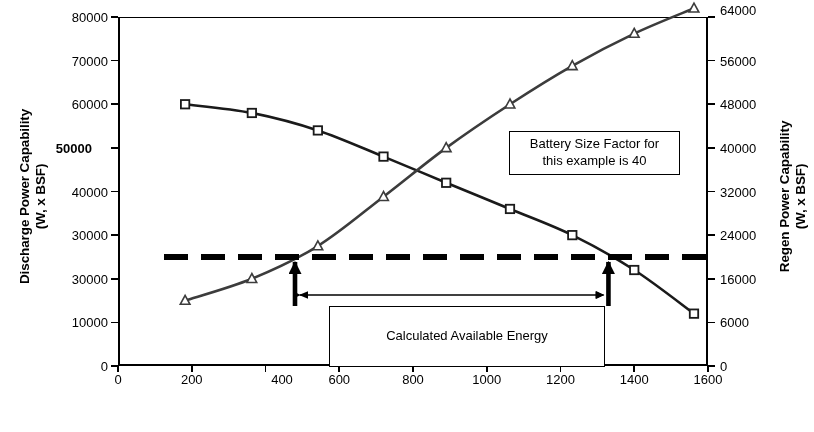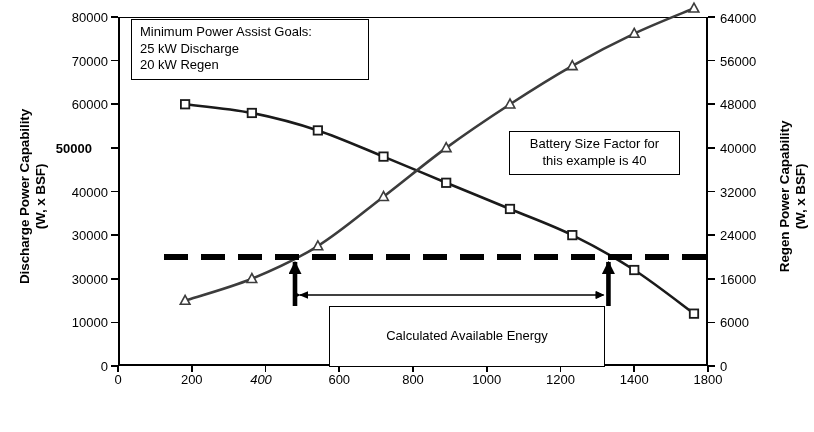--- a/index.html
+++ b/index.html
@@ -189,39 +189,39 @@
       <div class="tick-label ytick-right" style="left: 720px; top: 235.125px;">24000</div>
       <div class="tick-mark tick-right" style="top: 234.325px;"></div>
       <div class="tick-label ytick-right" style="left: 720px; top: 191.5px;">32000</div>
       <div class="tick-mark tick-right" style="top: 190.7px;"></div>
       <div class="tick-label ytick-right" style="left: 720px; top: 147.875px;">40000</div>
       <div class="tick-mark tick-right" style="top: 147.075px;"></div>
       <div class="tick-label ytick-right" style="left: 720px; top: 104.25px;">48000</div>
       <div class="tick-mark tick-right" style="top: 103.45px;"></div>
       <div class="tick-label ytick-right" style="left: 720px; top: 60.625px;">56000</div>
       <div class="tick-mark tick-right" style="top: 59.825px;"></div>
-      <div class="tick-label ytick-right" style="left: 720px; top: 18px;">64000</div>
+      <div class="tick-label ytick-right" style="left: 720px; top: 10px;">64000</div>
       <div class="tick-mark tick-right" style="top: 16.2px;"></div>
       <div class="tick-label xtick" style="left: 118px;">0</div>
       <div class="tick-mark tick-bottom" style="left: 117.2px;"></div>
       <div class="tick-label xtick" style="left: 191.75px;">200</div>
       <div class="tick-mark tick-bottom" style="left: 190.95px;"></div>
-      <div class="tick-label xtick" style="left: 261px; font-style: italic;">400</div>
+      <div class="tick-label xtick" style="left: 282px;">400</div>
       <div class="tick-mark tick-bottom" style="left: 264.7px;"></div>
       <div class="tick-label xtick" style="left: 339.25px;">600</div>
       <div class="tick-mark tick-bottom" style="left: 338.45px;"></div>
       <div class="tick-label xtick" style="left: 413px;">800</div>
       <div class="tick-mark tick-bottom" style="left: 412.2px;"></div>
       <div class="tick-label xtick" style="left: 486.75px;">1000</div>
       <div class="tick-mark tick-bottom" style="left: 485.95px;"></div>
       <div class="tick-label xtick" style="left: 560.5px;">1200</div>
       <div class="tick-mark tick-bottom" style="left: 559.7px;"></div>
       <div class="tick-label xtick" style="left: 634.25px;">1400</div>
       <div class="tick-mark tick-bottom" style="left: 633.45px;"></div>
-      <div class="tick-label xtick" style="left: 708px;">1800</div>
+      <div class="tick-label xtick" style="left: 708px;">1600</div>
       <div class="tick-mark tick-bottom" style="left: 707.2px;"></div>
     </div>
 
   <svg id="chart-svg" viewBox="0 0 814 432" preserveAspectRatio="none">
     <g id="svg-content">
         <path d="M 185.11 104.25 C 196.24 105.70, 229.73 108.61, 251.86 112.97 C 273.98 117.34, 295.92 123.15, 317.86 130.42 C 339.80 137.70, 362.11 147.88, 383.50 156.60 C 404.89 165.32, 425.11 174.05, 446.19 182.78 C 467.27 191.50, 488.96 200.22, 509.98 208.95 C 531.00 217.67, 551.59 224.95, 572.30 235.13 C 593.01 245.30, 613.97 256.94, 634.25 270.02 C 654.53 283.11, 684.03 306.38, 693.99 313.65" fill="none" stroke="#1a1a1a" stroke-width="2.6" stroke-linecap="round" stroke-linejoin="round"></path>
         <rect x="180.91" y="100.05" width="8.4" height="8.4" fill="#ffffff" stroke="#1a1a1a" stroke-width="1.8"></rect>
         <rect x="247.66" y="108.77" width="8.4" height="8.4" fill="#ffffff" stroke="#1a1a1a" stroke-width="1.8"></rect>
         <rect x="313.66" y="126.22" width="8.4" height="8.4" fill="#ffffff" stroke="#1a1a1a" stroke-width="1.8"></rect>
         <rect x="379.30" y="152.40" width="8.4" height="8.4" fill="#ffffff" stroke="#1a1a1a" stroke-width="1.8"></rect>
@@ -250,23 +250,20 @@
           </marker>
         </defs>
         <line x1="295" y1="306" x2="295" y2="261.9375" stroke="#000" stroke-width="4.6" marker-end="url(#ah-thick)"></line>
         <line x1="608.4375" y1="306" x2="608.4375" y2="261.9375" stroke="#000" stroke-width="4.6" marker-end="url(#ah-thick)"></line>
         <line x1="300" y1="295" x2="603.4375" y2="295" stroke="#000" stroke-width="1.4" marker-start="url(#ah-thin)" marker-end="url(#ah-thin)"></line>
         <polygon points="299,295 308,291.2 308,298.8" fill="#000"></polygon>
         <polygon points="604.4375,295 595.4375,291.2 595.4375,298.8" fill="#000"></polygon>
       </g>
   </svg>
 
-  <div class="callout" id="callout-goals">Minimum Power Assist Goals:
-25 kW Discharge
-20 kW Regen</div>
 
   <div class="callout" id="callout-bsf">Battery Size Factor for
 this example is 40</div>
 
   <div class="callout" id="callout-energy">
     <div class="line1">Calculated Available Energy</div>
   </div>
 
 </div>
 

